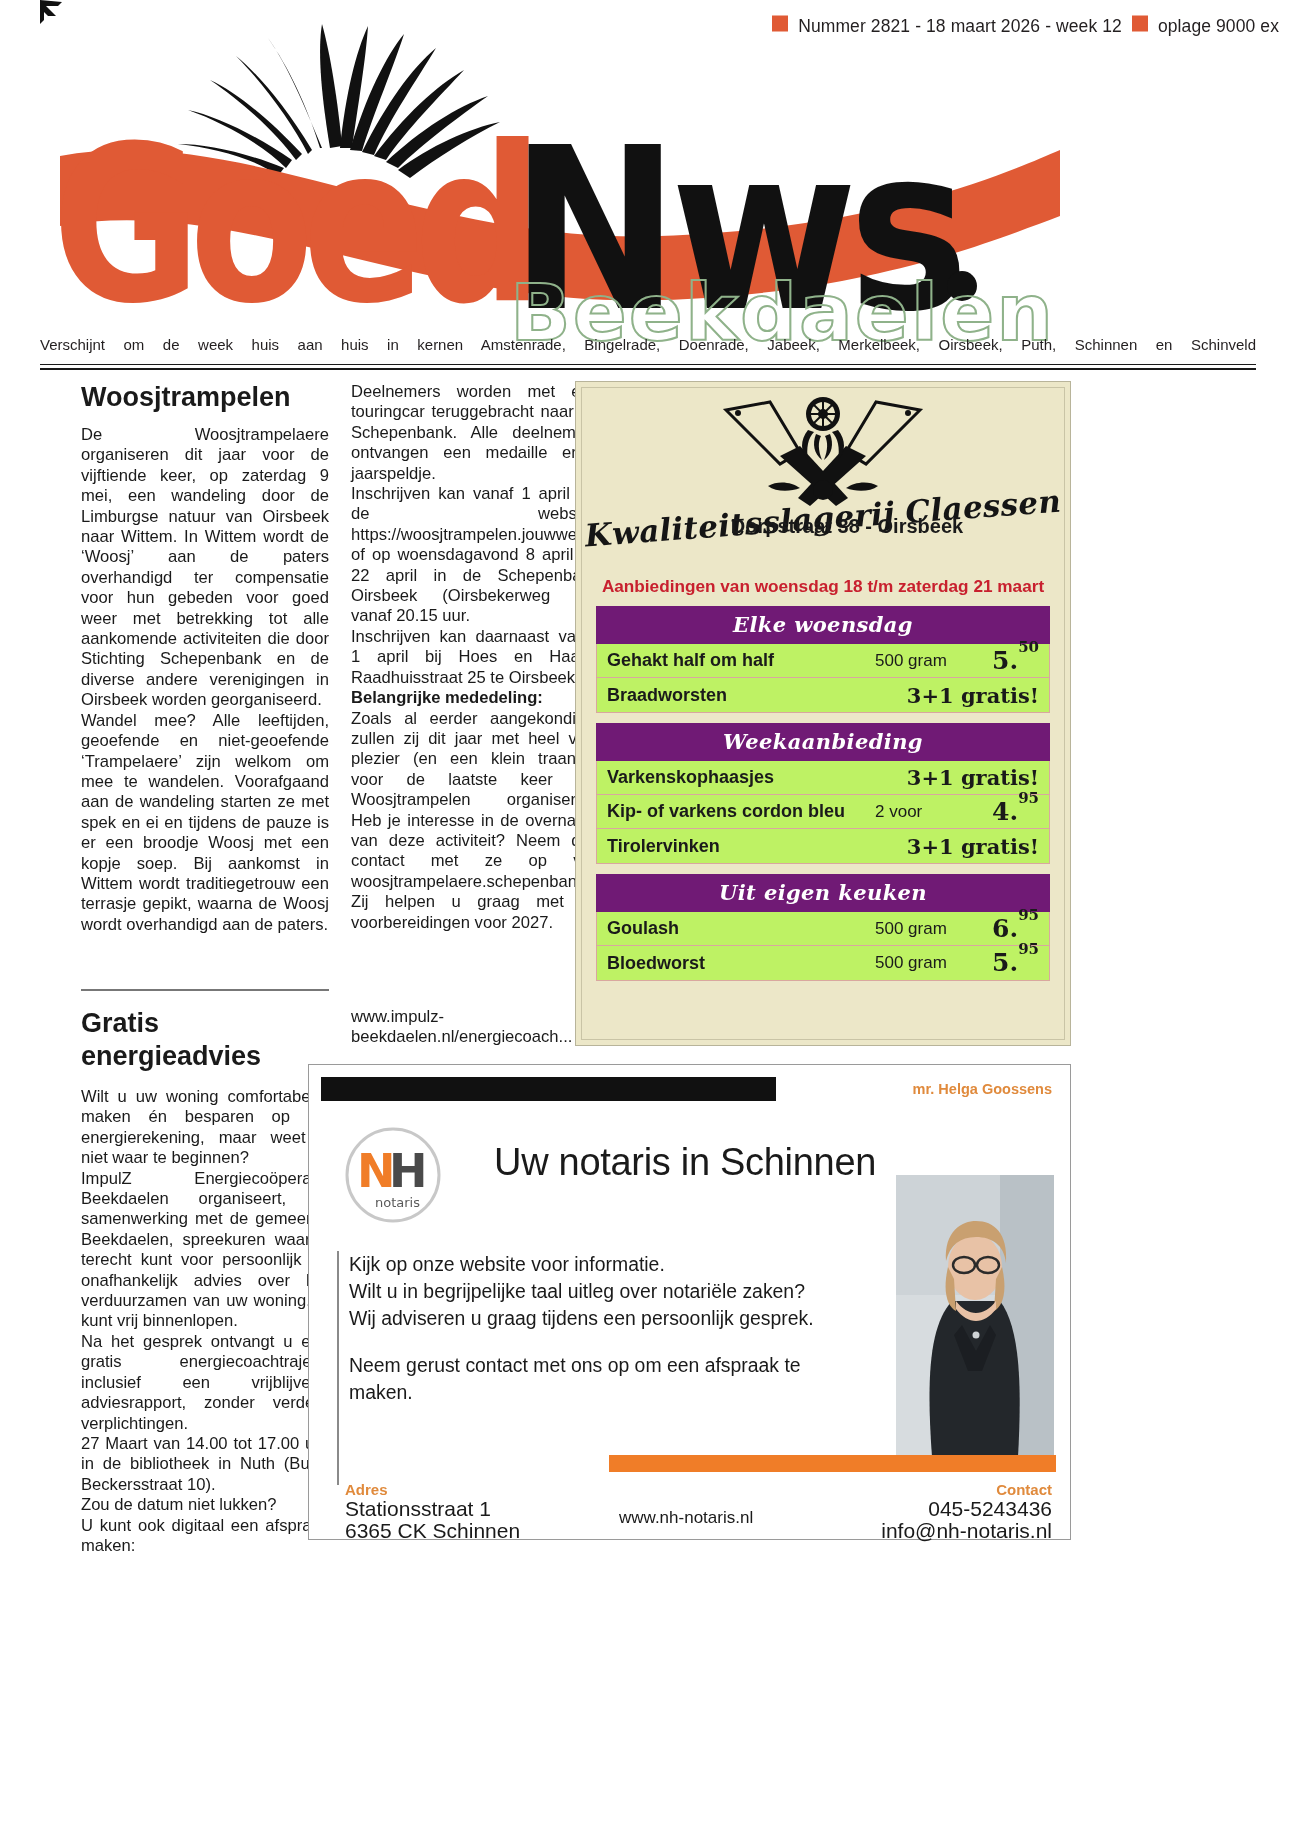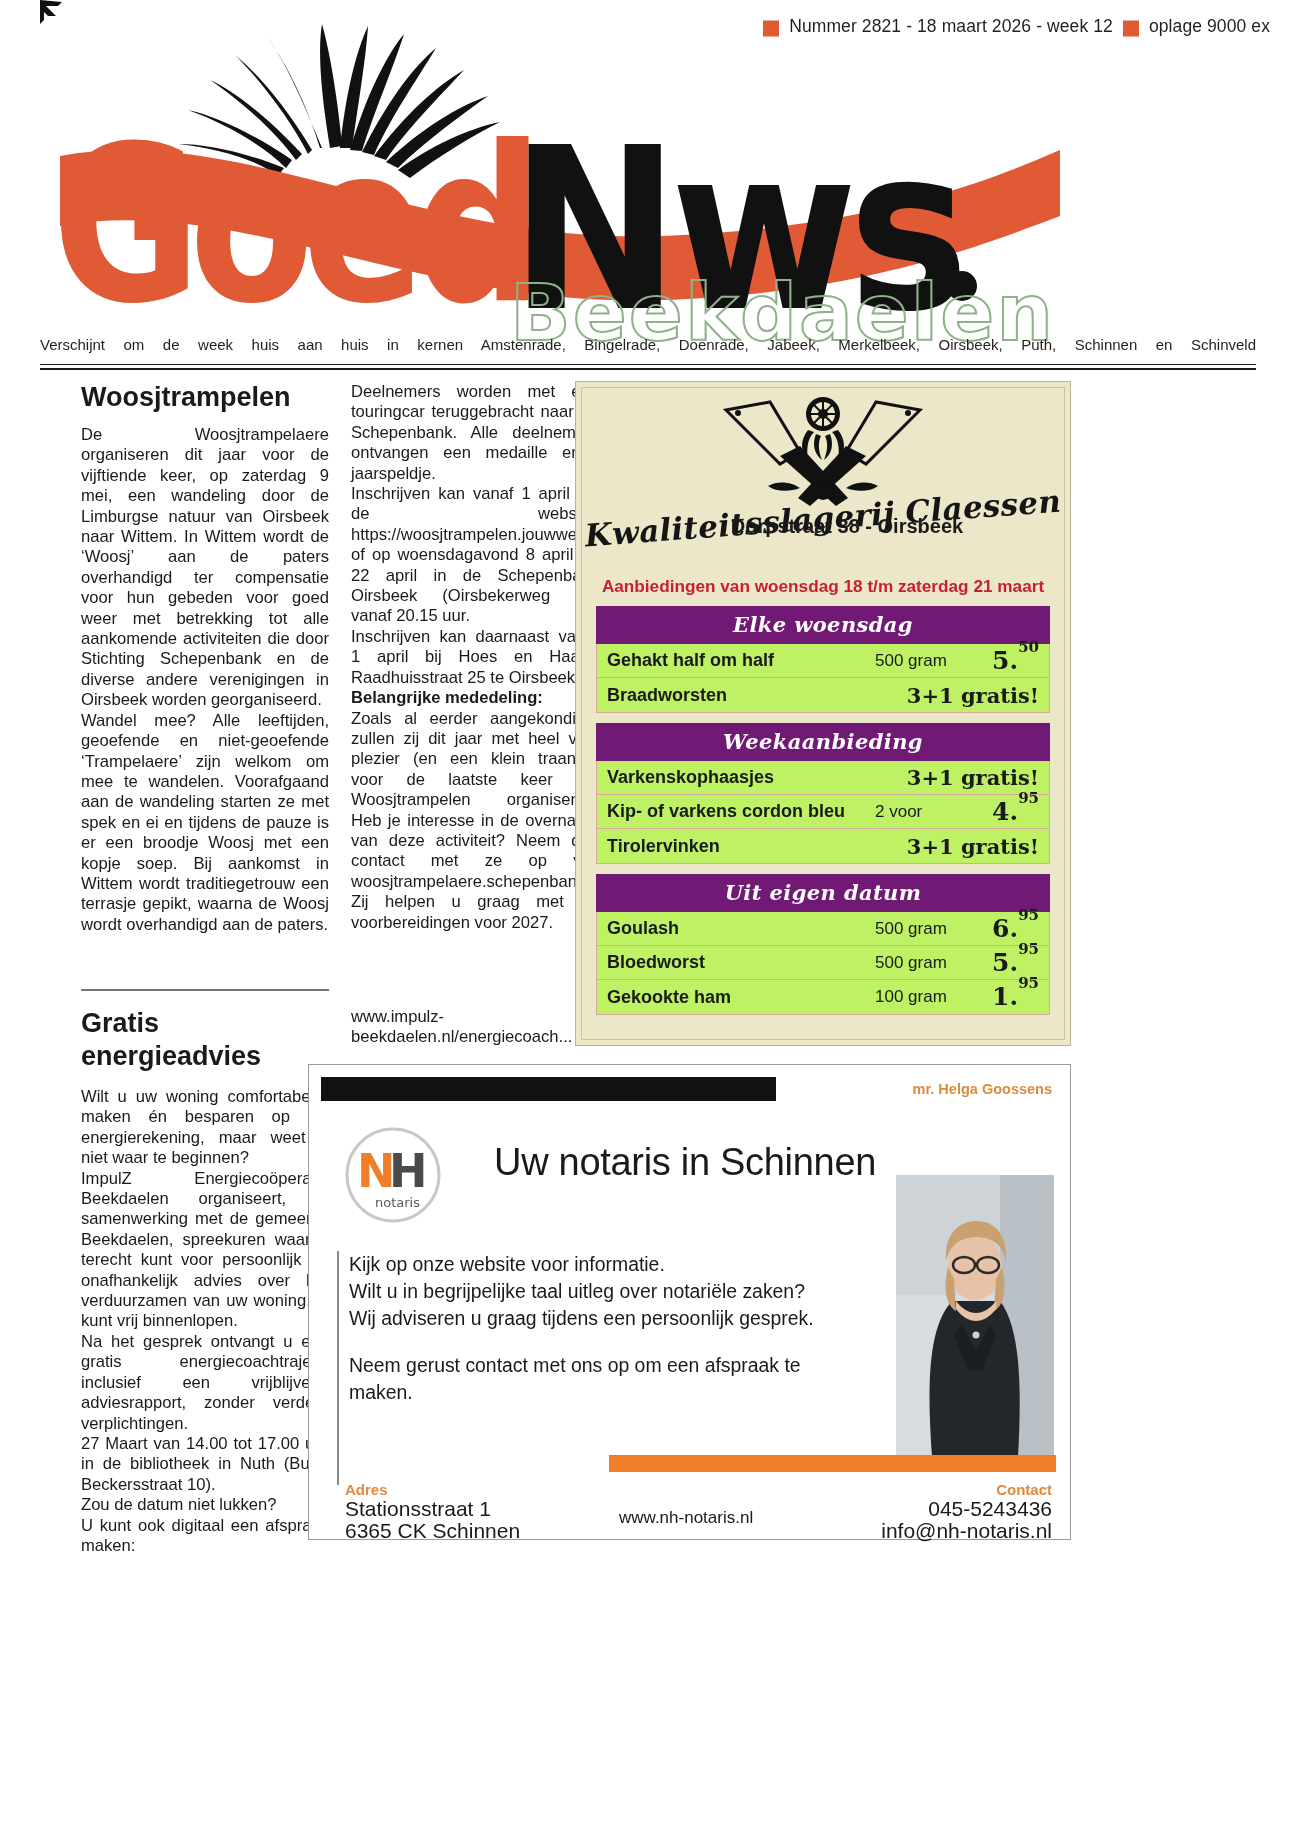--- a/index.html
+++ b/index.html
@@ -14,22 +14,22 @@
   }
 
   
   .topbar{
     position:absolute; left:0; top:0; width:1294px; height:56px;
   }
   .corner-mark{
     position:absolute; left:38px; top:0px; width:26px; height:26px;
   }
   .issue-line{
-    position:absolute; right:24px; top:26px;
-    display:flex; align-items:flex-end; gap:10px;
+    position:absolute; right:15px; top:26px;
+    display:flex; align-items:flex-start; gap:10px;
     font-size:17.5px; color:#231f20; letter-spacing:.1px;
     transform:translateY(-50%);
   }
   .sq{ width:16px; height:16px; background:#e05a35; display:inline-block; flex:0 0 auto;}
 
   
   .masthead{
     position:absolute; left:0; top:18px; width:1294px; height:320px;
   }
   .mh-svg{ position:absolute; left:0; top:0; }
@@ -314,36 +314,31 @@
               <div class="tqty">2 voor</div>
               <div class="tprice"><span>4.</span><sup>95</sup></div>
             </div>
             <div class="trow">
               <div class="tname">Tirolervinken</div>
               <div class="tpromo">3+1 gratis!</div>
             </div>
           </div>
         </div>
         <div style="margin-bottom: 10px;">
-          <div class="tbl-head">Uit eigen datum</div>
+          <div class="tbl-head">Uit eigen keuken</div>
           <div class="tbl-body">
             <div class="trow">
               <div class="tname">Goulash</div>
               <div class="tqty">500 gram</div>
               <div class="tprice"><span>6.</span><sup>95</sup></div>
             </div>
             <div class="trow">
               <div class="tname">Bloedworst</div>
               <div class="tqty">500 gram</div>
               <div class="tprice"><span>5.</span><sup>95</sup></div>
-            </div>
-            <div class="trow">
-              <div class="tname">Gekookte ham</div>
-              <div class="tqty">100 gram</div>
-              <div class="tprice"><span>1.</span><sup>95</sup></div>
             </div>
           </div>
         </div>
       </div>
   </div>
 </div>
 
 <div class="ad-notary">
   <div class="nt-blackbar"></div>
   <div class="nt-person">mr. Helga Goossens</div>

